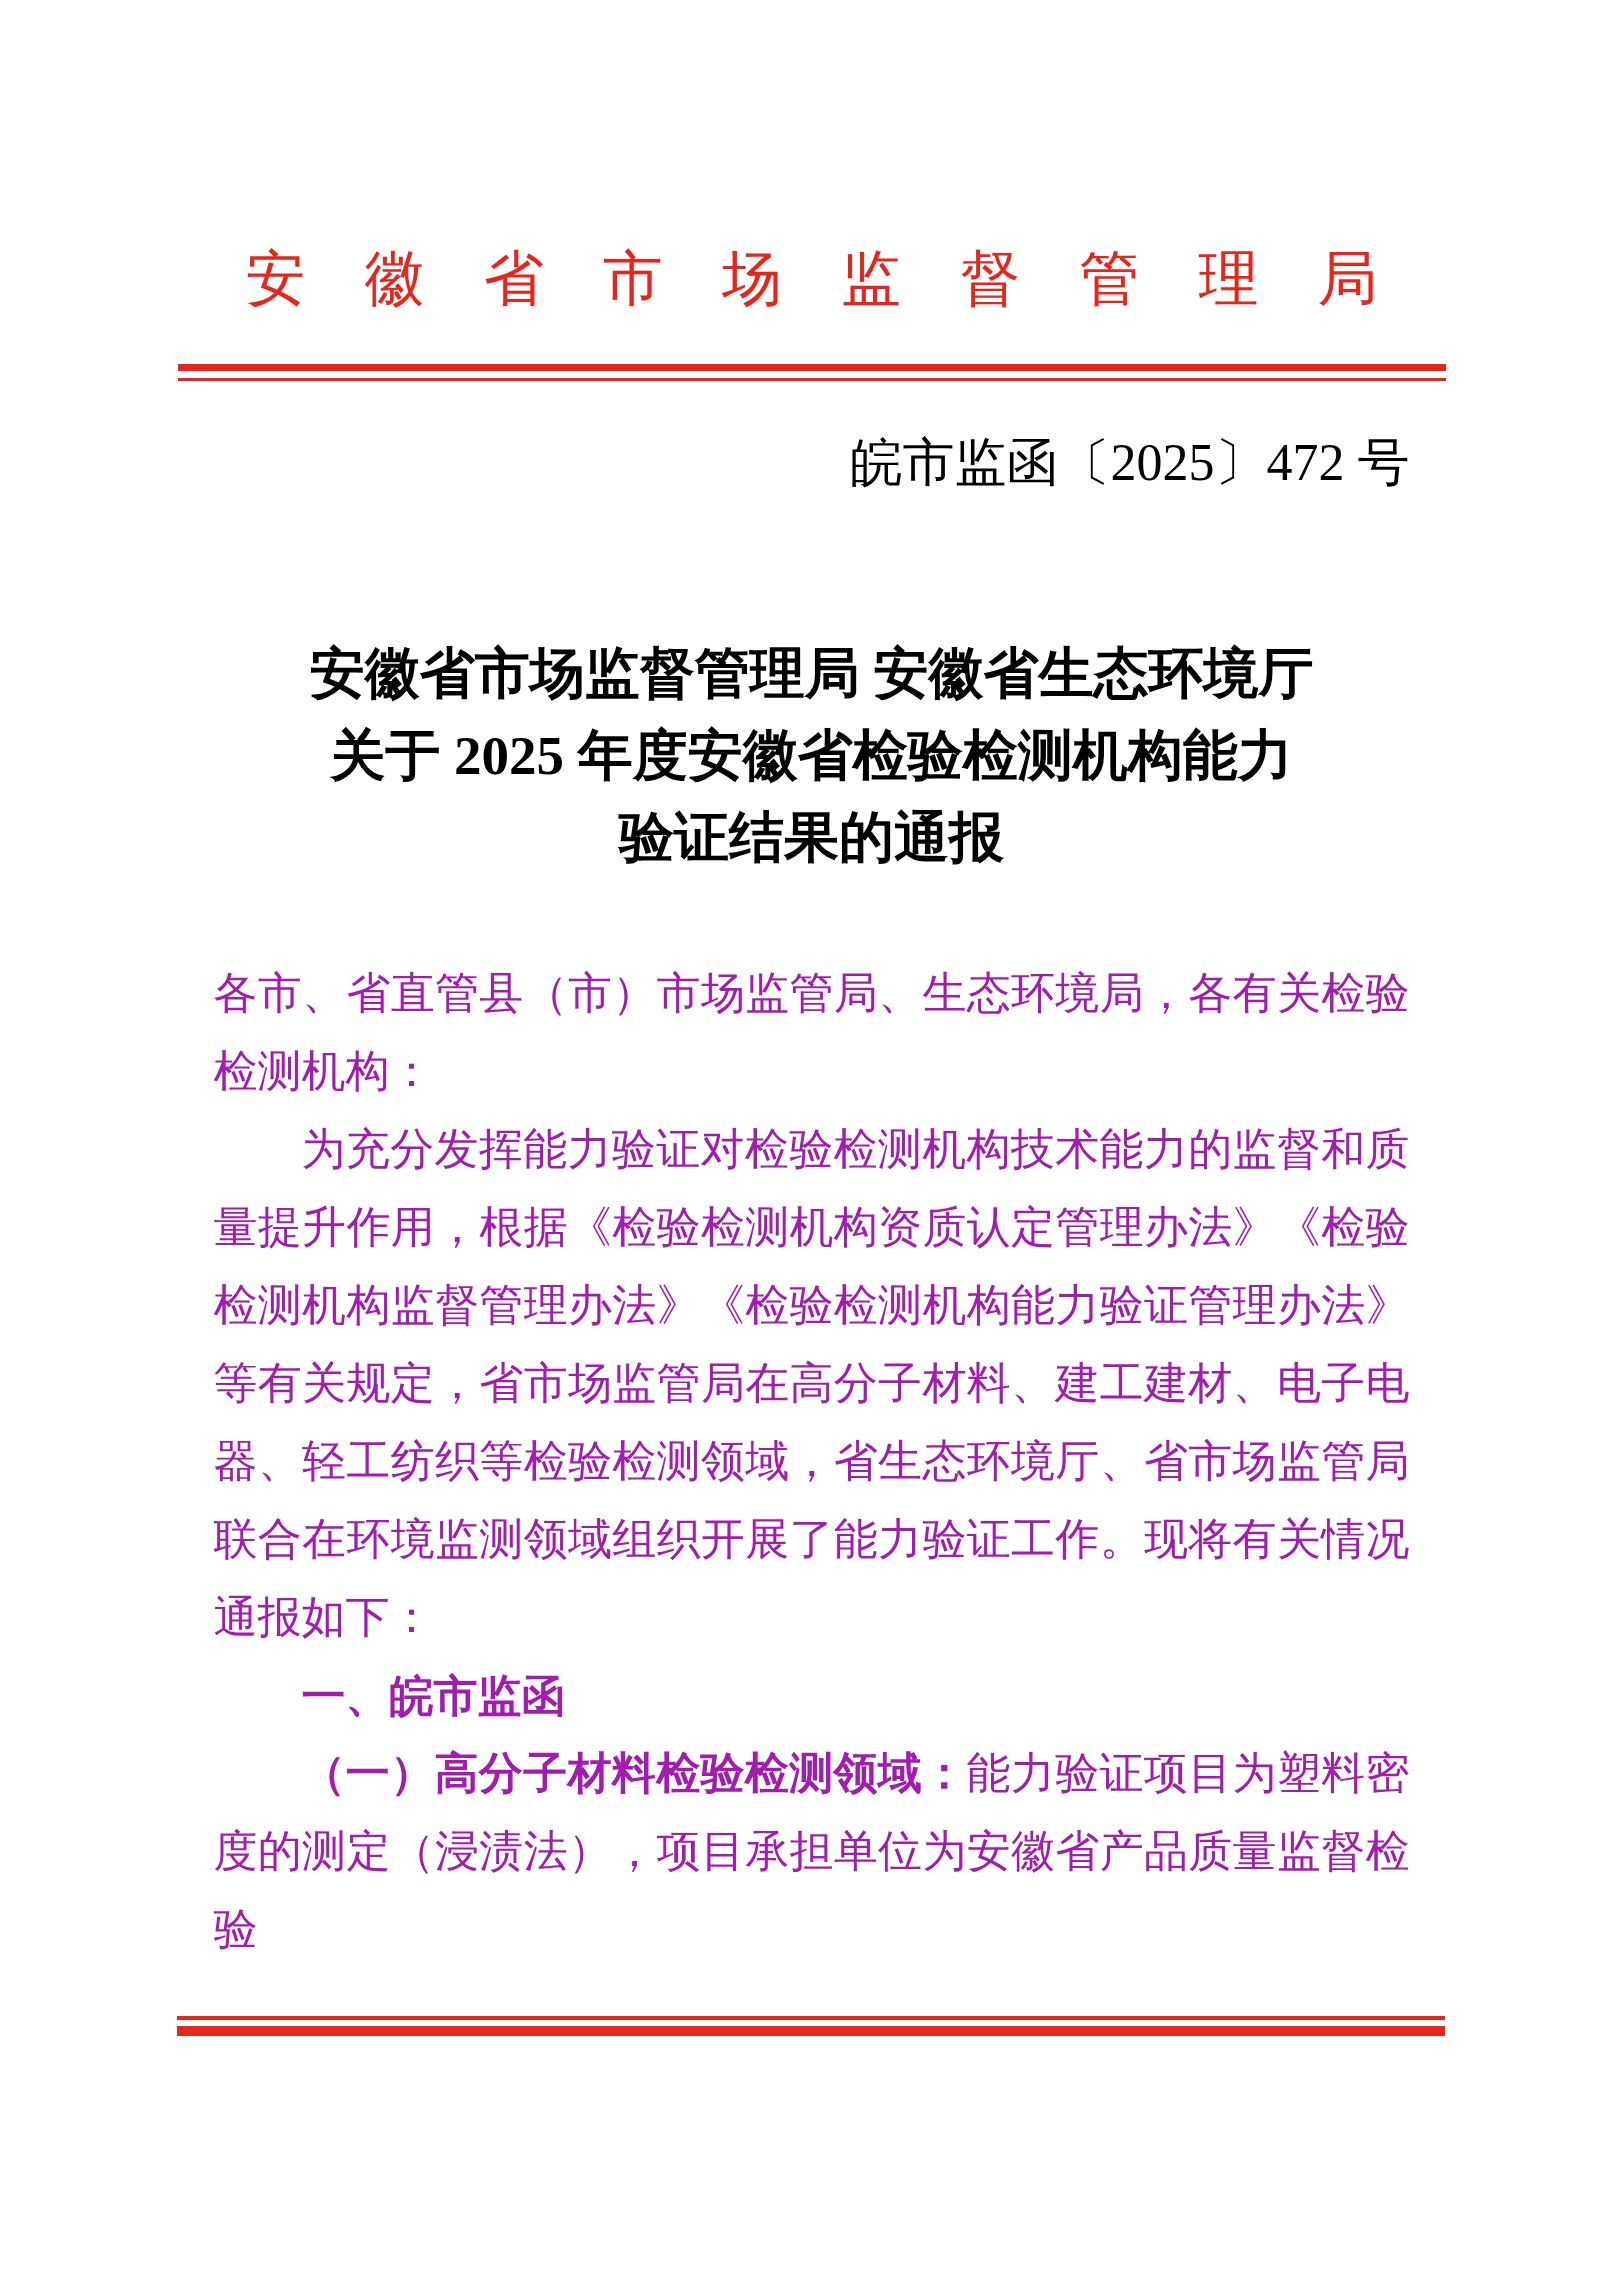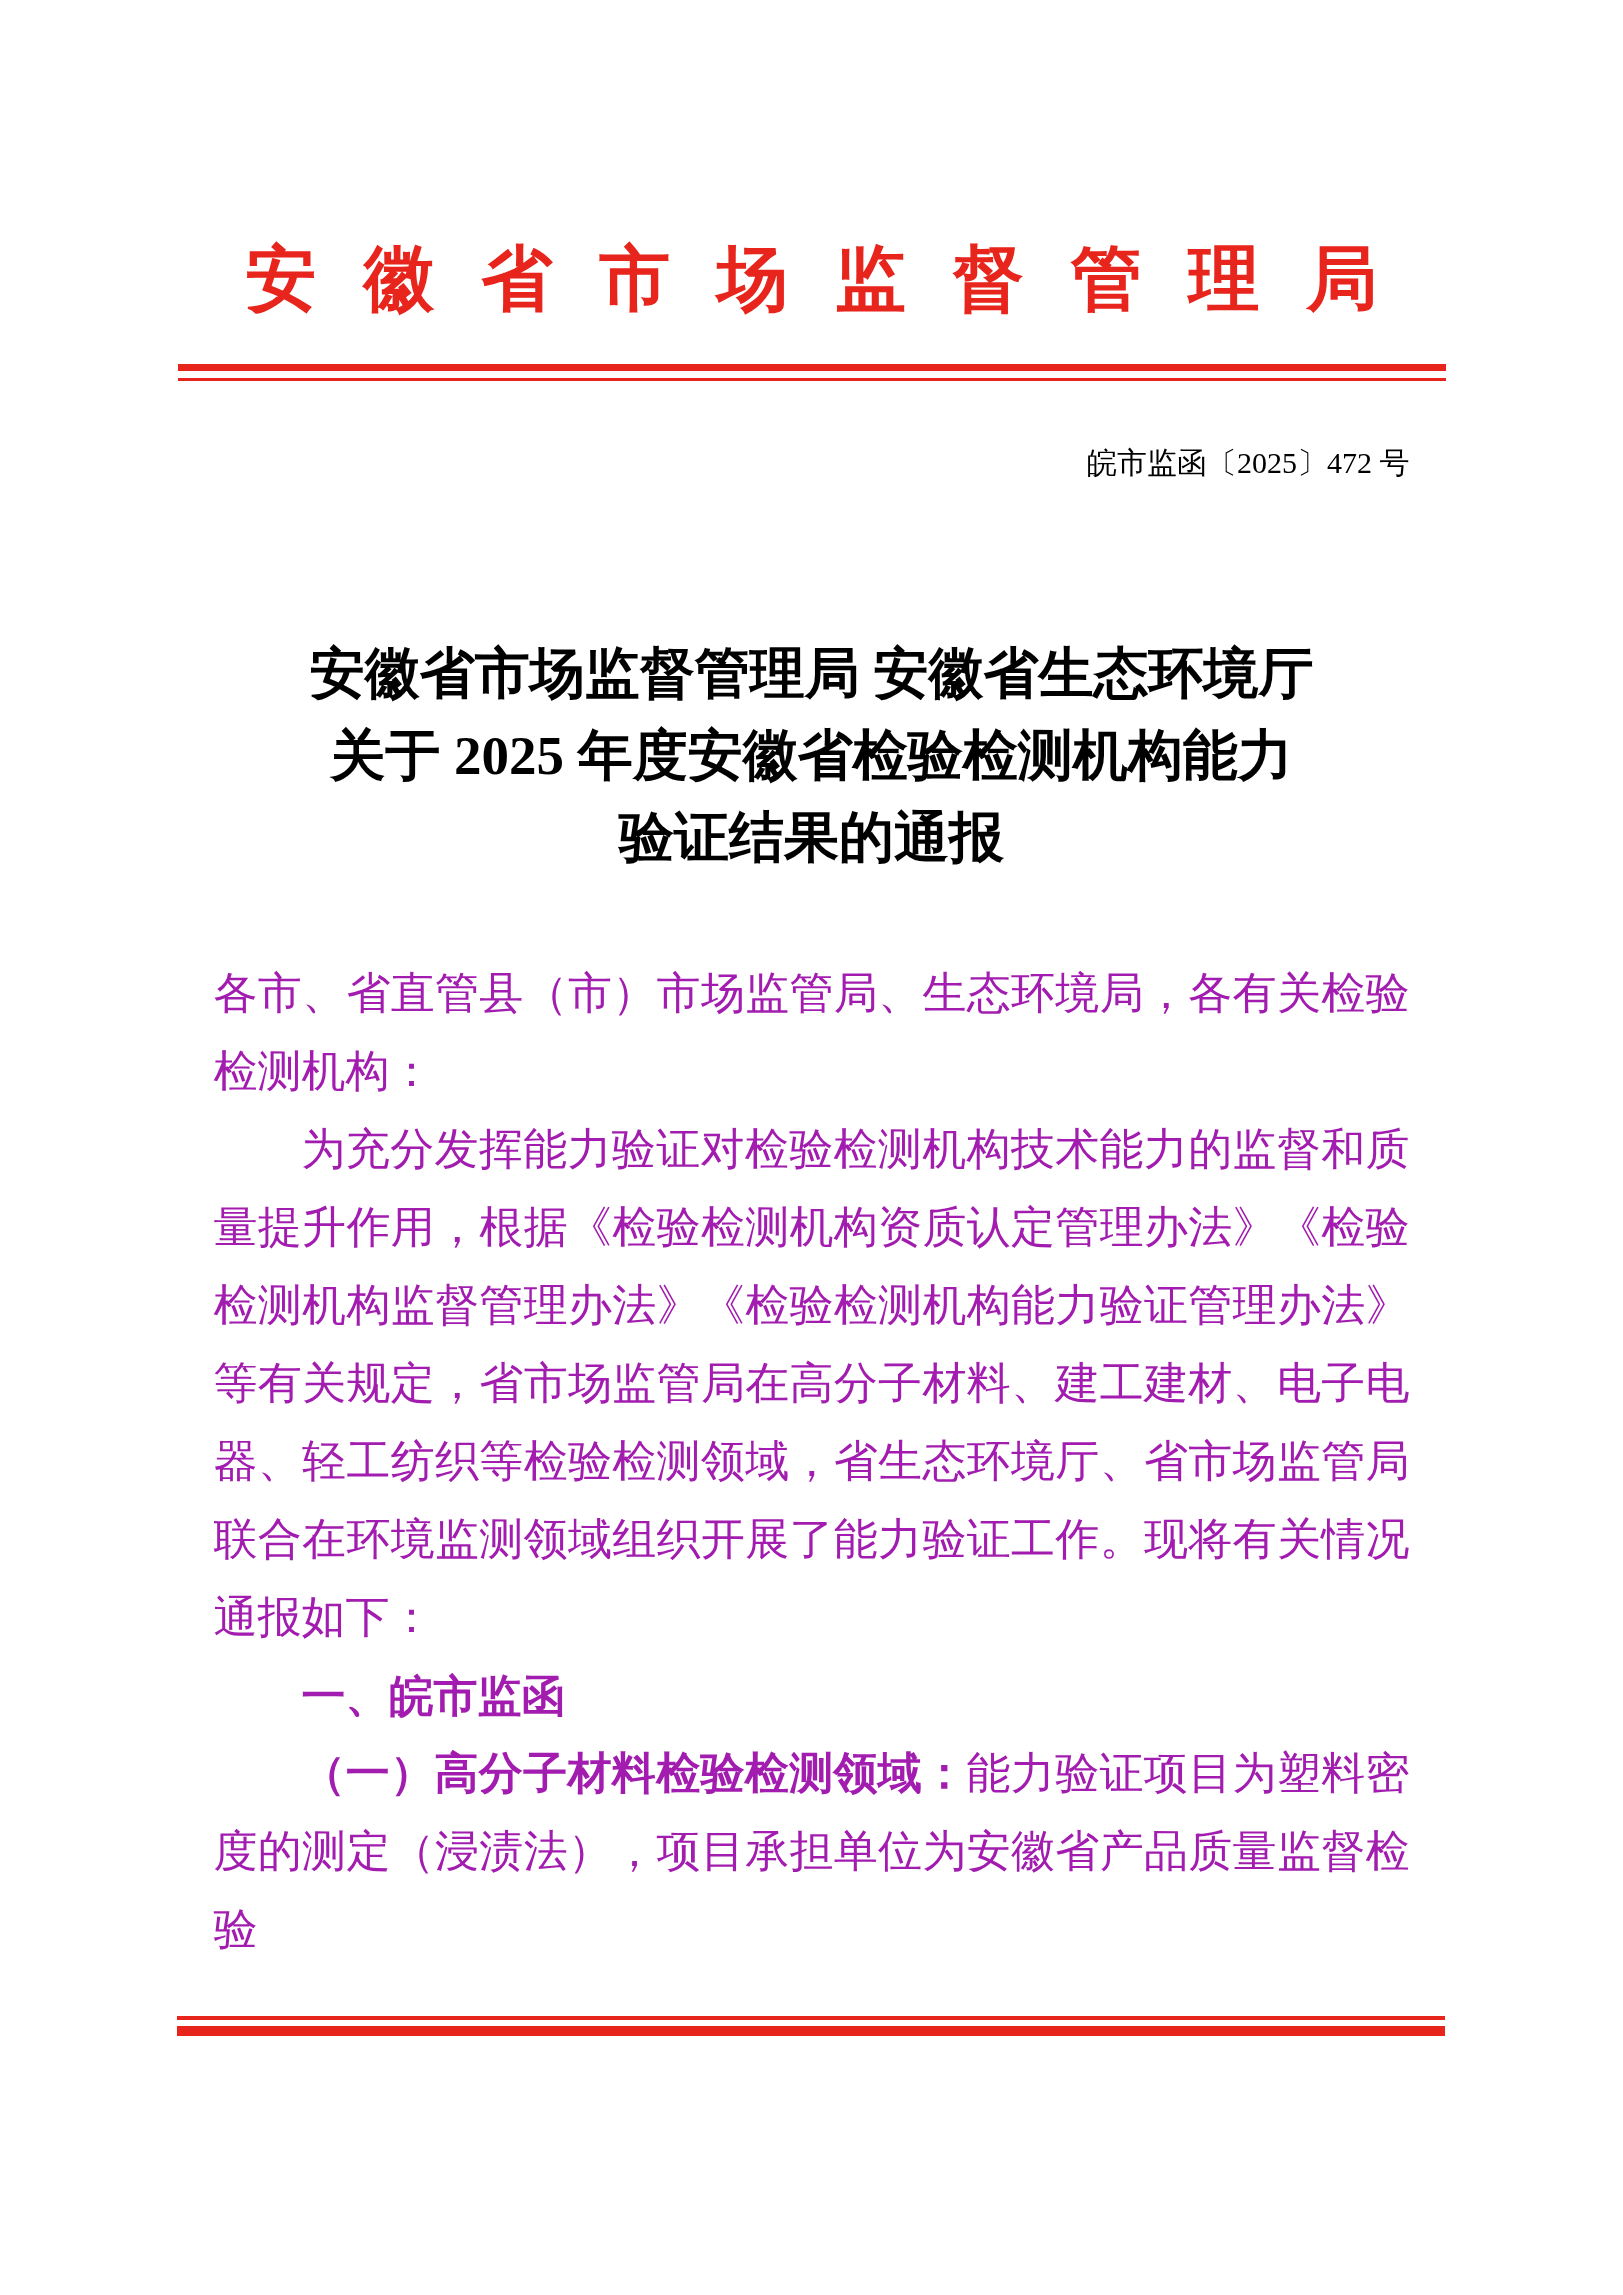--- a/index.html
+++ b/index.html
@@ -16,38 +16,38 @@
     color: #000000;
   }
 
   
   .letterhead { padding-top: 217px; }
 
   .agency-line {
     width: 1132px;
     margin: 0 auto;
     color: var(--red);
-    font-weight: bold;
-    font-size: 71px;
+    font-weight: normal;
+    font-size: 60px;
     line-height: 125px;
     text-align: justify;
     text-align-last: justify;
     white-space: nowrap;
     font-family: "Liberation Serif", "DejaVu Serif", serif;
   }
 
   .rule-group { width: 1268px; margin: 21.5px auto 0 auto; }
   .rule { width: 100%; background: var(--red); }
   .rule.thick-top { height: 7.7px; }
   .rule.thin-bottom { height: 3.1px; margin-top: 6.6px; }
 
   .doc-number {
     width: 1196px;
     margin: 60px auto 0 auto;
-    font-size: 30px;
+    font-size: 52px;
     line-height: 44px;
     text-align: right;
     color: #000;
   }
 
   
   .doc-title {
     margin-top: 148px;
     text-align: center;
     font-weight: bold;

